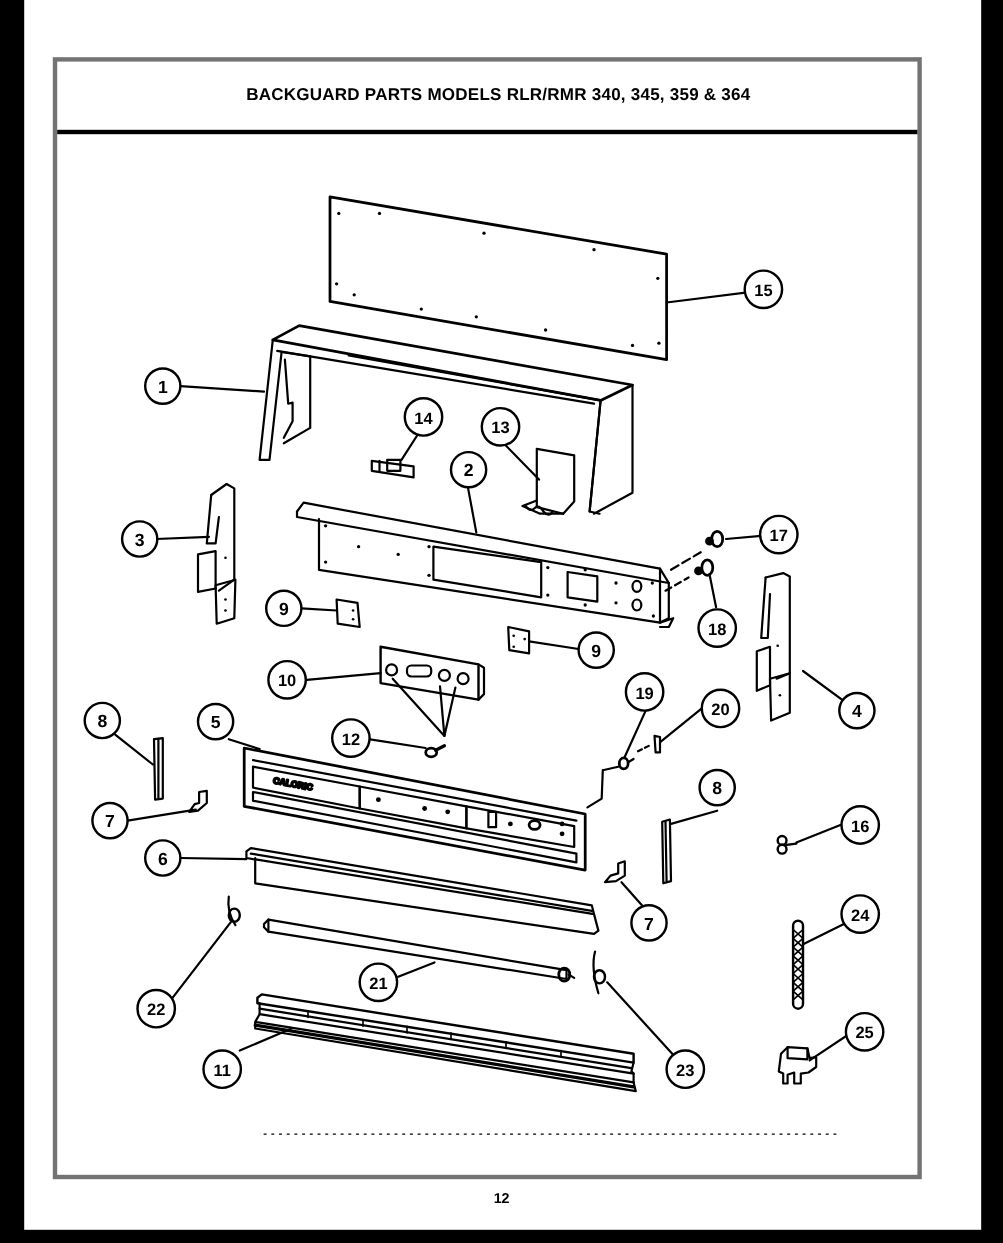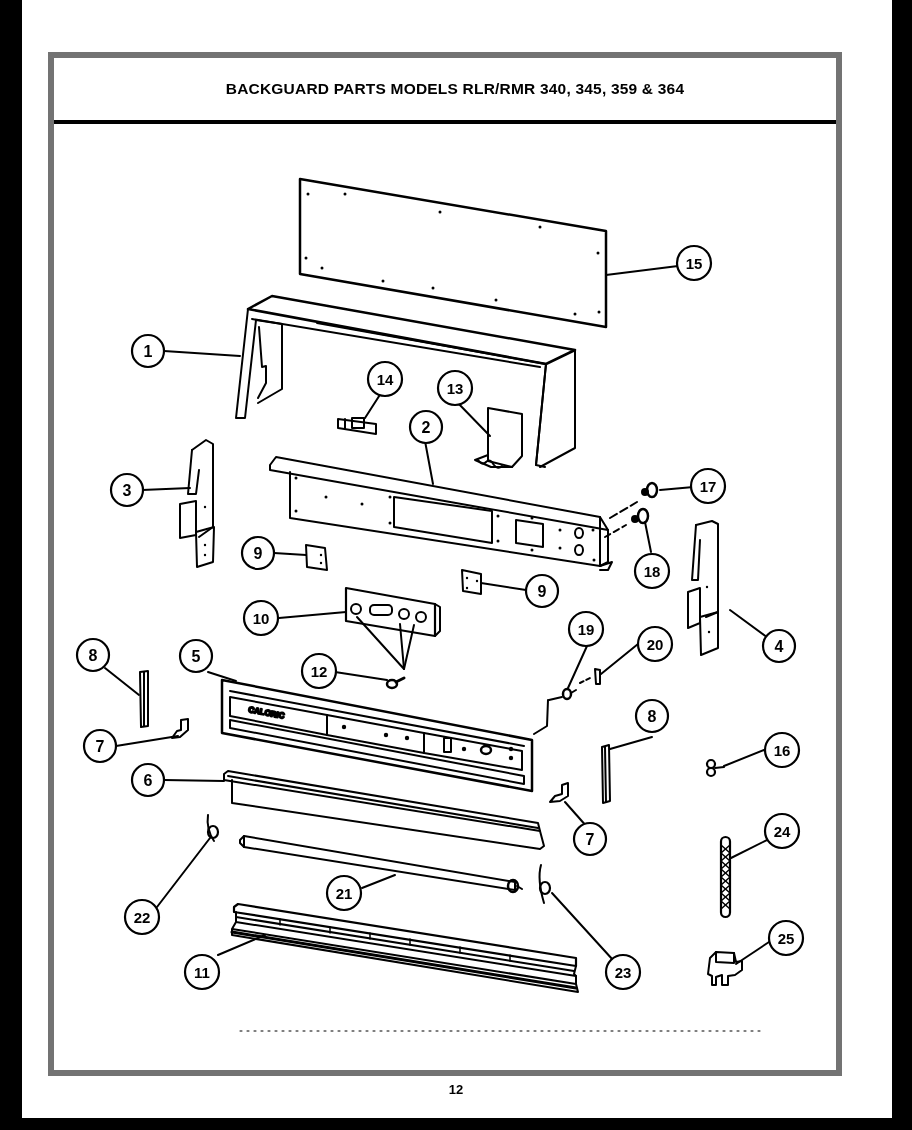--- a/index.html
+++ b/index.html
@@ -1,20 +1,20 @@
 <!DOCTYPE html>
 <html><head>
   <meta charset="utf-8">
   <style>
     html, body { margin: 0; padding: 0; background: #ffffff; }
     body { width: 912px; height: 1130px; position: relative; overflow: hidden; font-family: "Liberation Sans", sans-serif; }
     .scan-edge-left { position: absolute; left: 0; top: 0; width: 22px; height: 1130px; background: #000; }
     .scan-edge-right { position: absolute; right: 0; top: 0; width: 20px; height: 1130px; background: #000; }
     .scan-edge-bottom { position: absolute; left: 0; bottom: 0; width: 912px; height: 12px; background: #000; }
-    .frame { position: absolute; left: 48px; top: 52px; width: 782px; height: 1012px; border: 6px solid #737373; box-sizing: content-box; }
+    .frame { position: absolute; left: 48px; top: 52px; width: 782px; height: 1012px; border: 4px solid #737373; box-sizing: content-box; }
     .title-bar { position: absolute; left: 0; top: 0; width: 782px; height: 62px; border-bottom: 4px solid #000; display: flex; align-items: center; justify-content: center; }
     .title-text { font-family: "Liberation Sans", sans-serif; font-weight: 700; font-size: 15.5px; letter-spacing: 0.2px; color: #000; padding-left: 20px; }
     .diagram { position: absolute; left: 0; top: 0; }
     .page-number { position: absolute; left: 0; width: 912px; top: 1082px; text-align: center; font-weight: 700; font-size: 13px; color: #000; }
     svg text { font-family: "Liberation Sans", sans-serif; font-weight: 700; fill: #000; }
   </style>
 </head>
 <body>
 
 <div class="scan-edge-left"></div>

